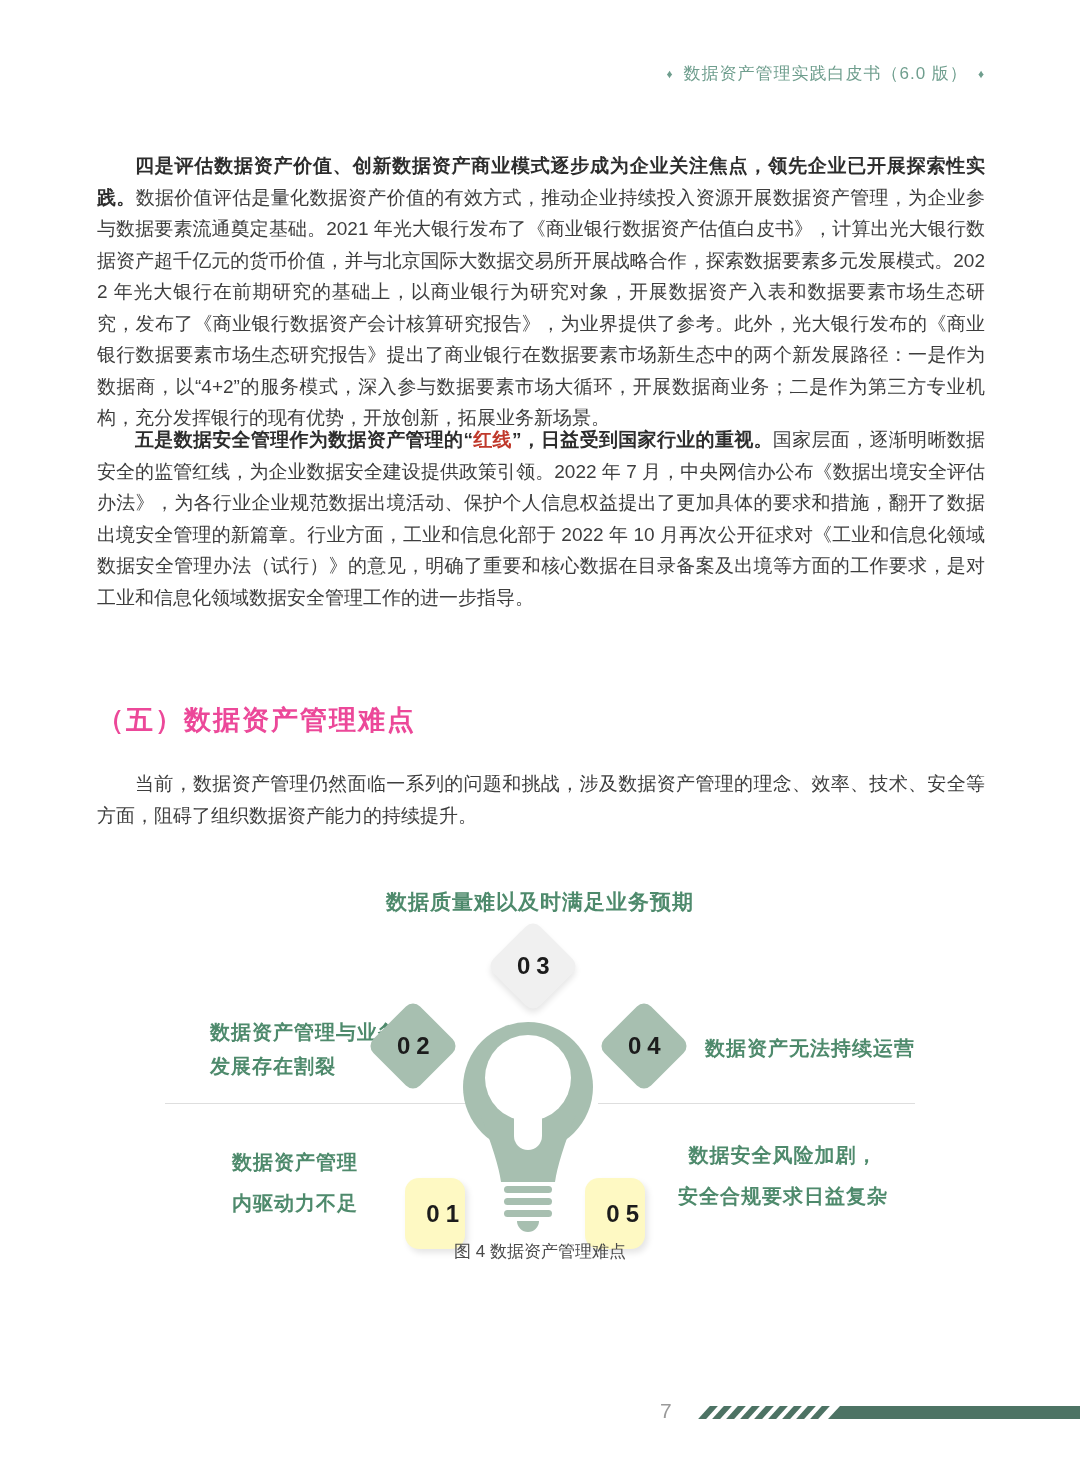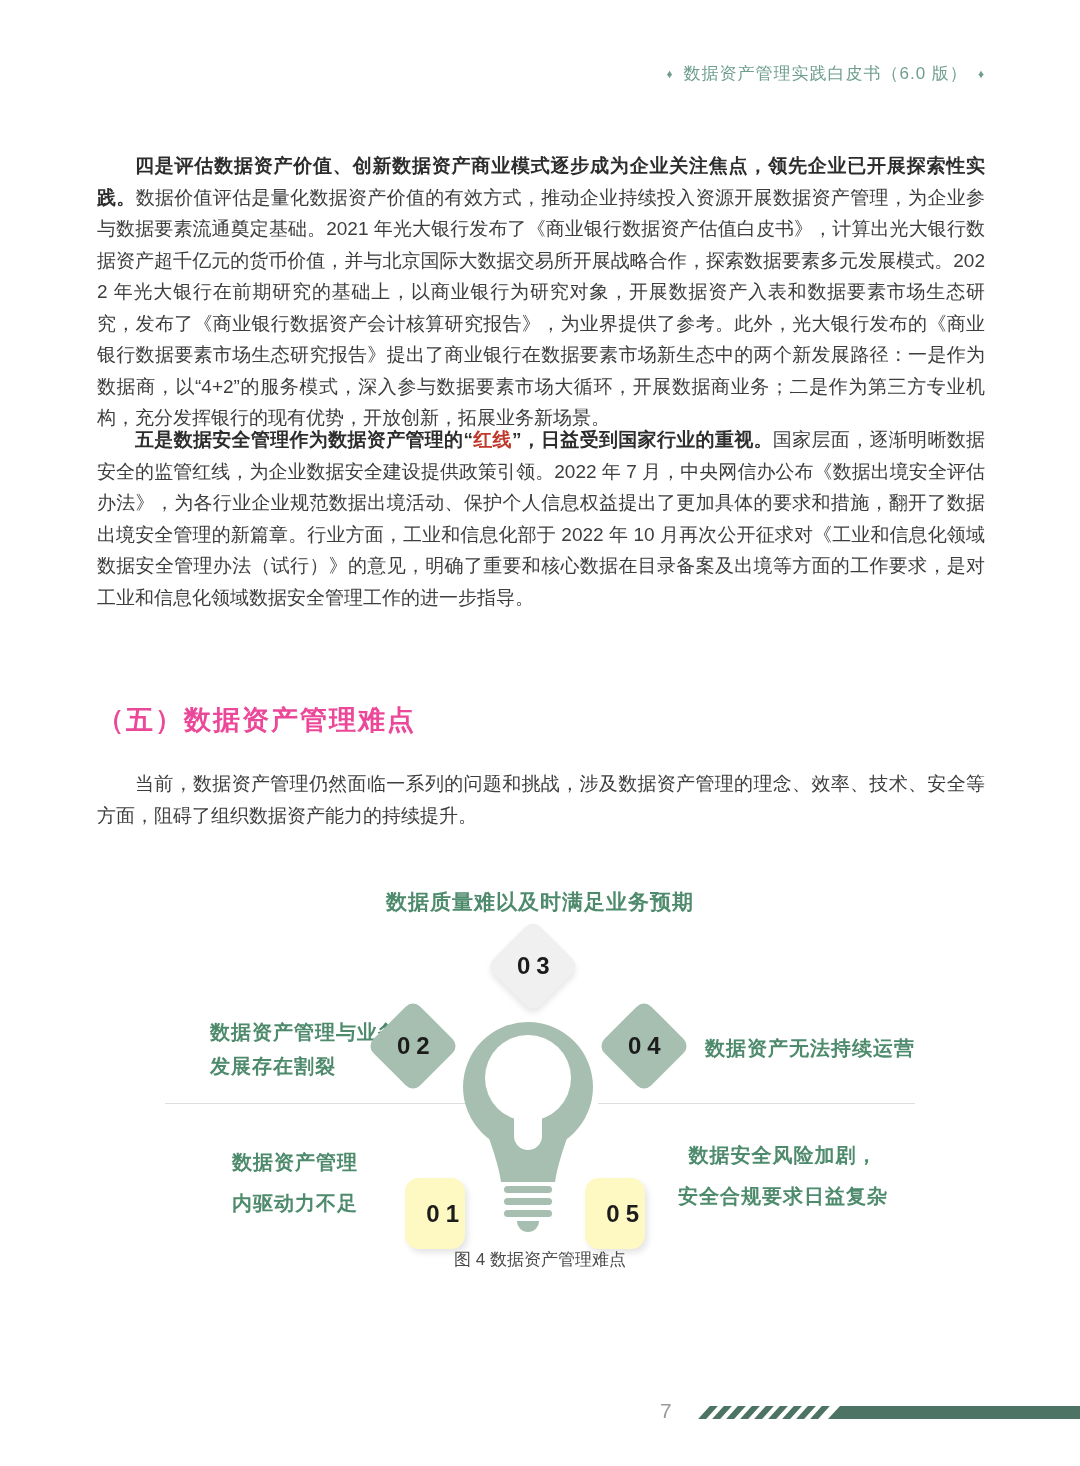--- a/index.html
+++ b/index.html
@@ -105,21 +105,21 @@
   .numsquare > span {
     font-size: 24px; font-weight: 700;
     letter-spacing: 6px; text-indent: 6px;
     color: #1c1c1c;
   }
   #square-01 { left: 405px; }
   #square-05 { left: 585px; }
   .bulb { position: absolute; left: 428px; top: 142px; }
   .fig-caption {
     position: absolute;
-    top: 368px; left: 0; width: 1080px;
+    top: 360px; left: 0; width: 1080px;
     text-align: center;
     font-size: 17px;
     color: #4a4a4a;
   }
   
   .footer-pagenum {
     position: absolute;
     left: 660px; top: 1399px;
     font-size: 21px;
     color: #9a9a9a;

